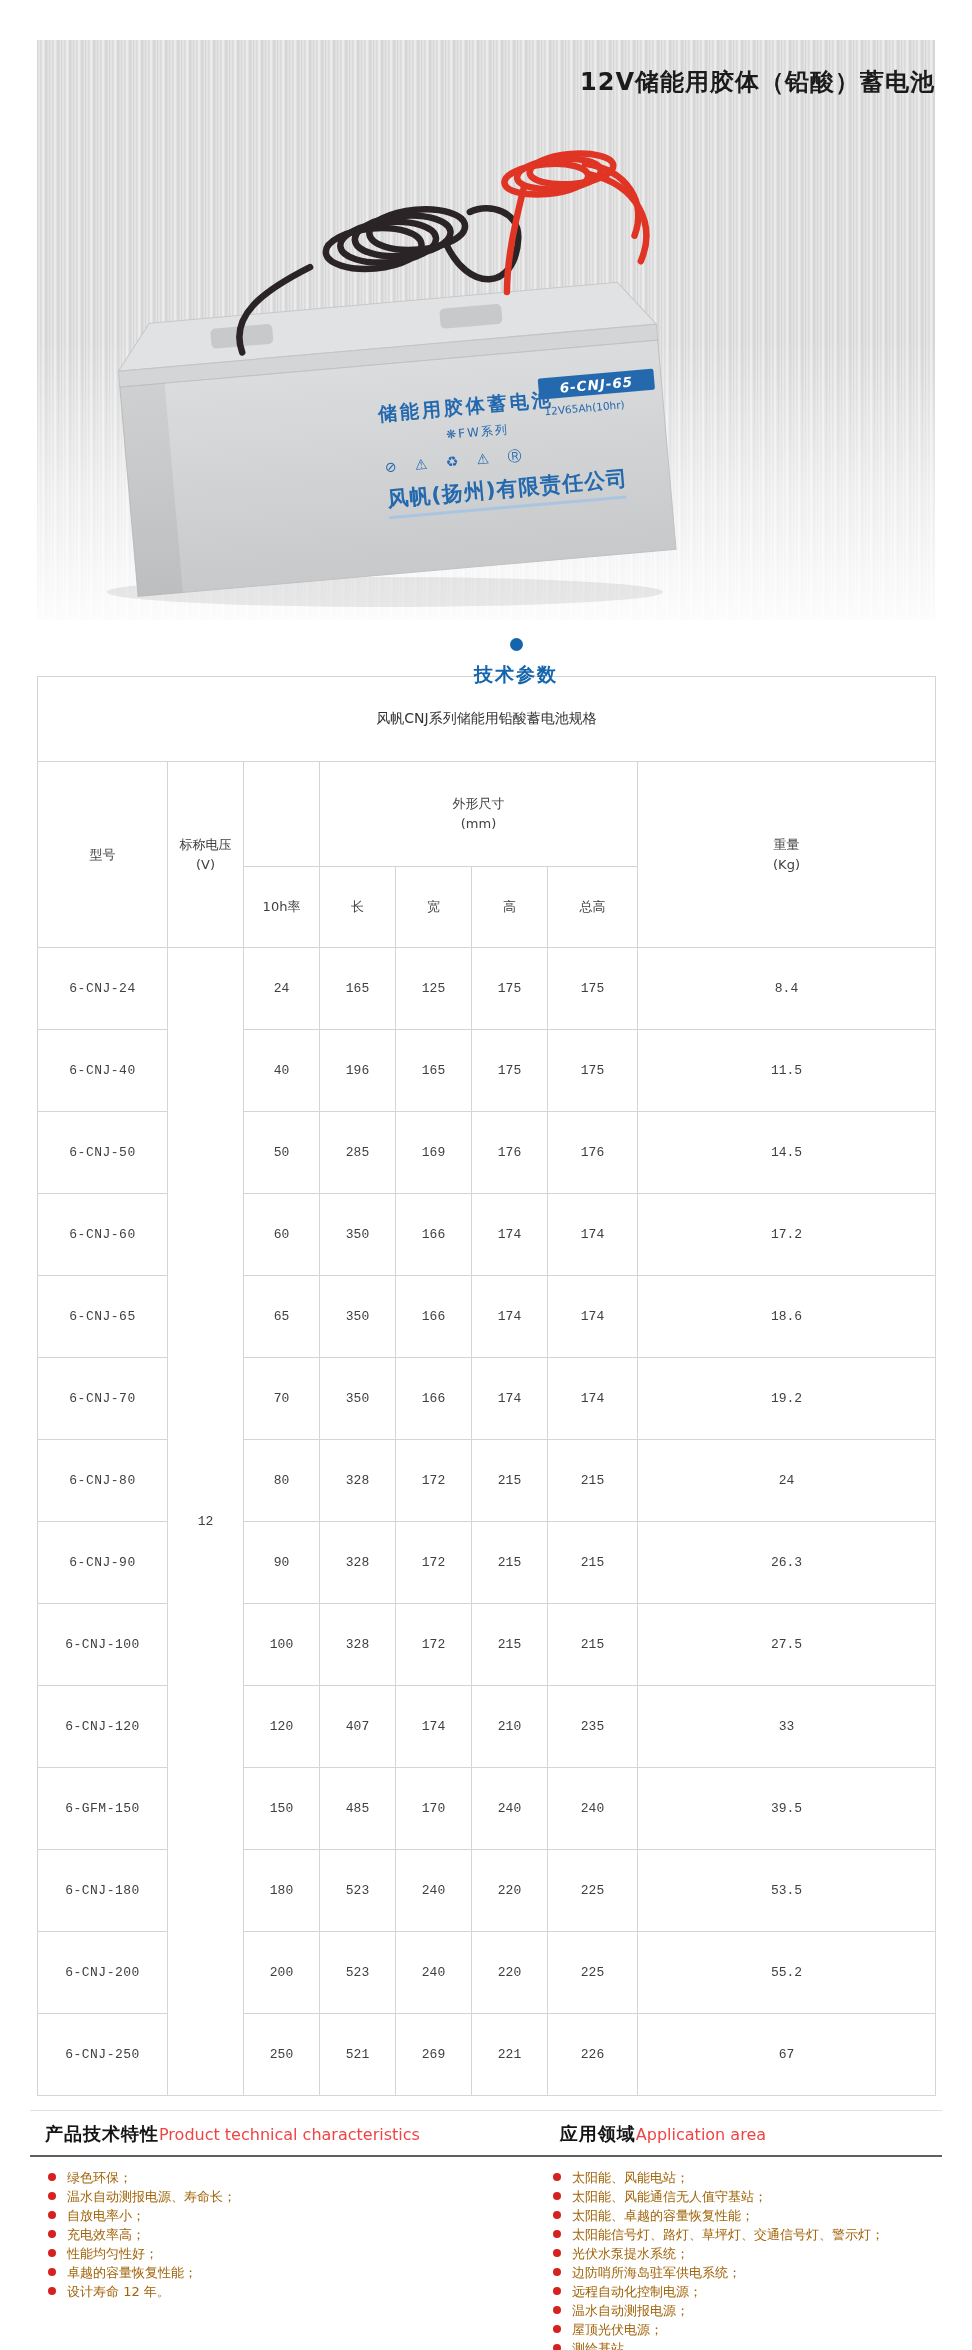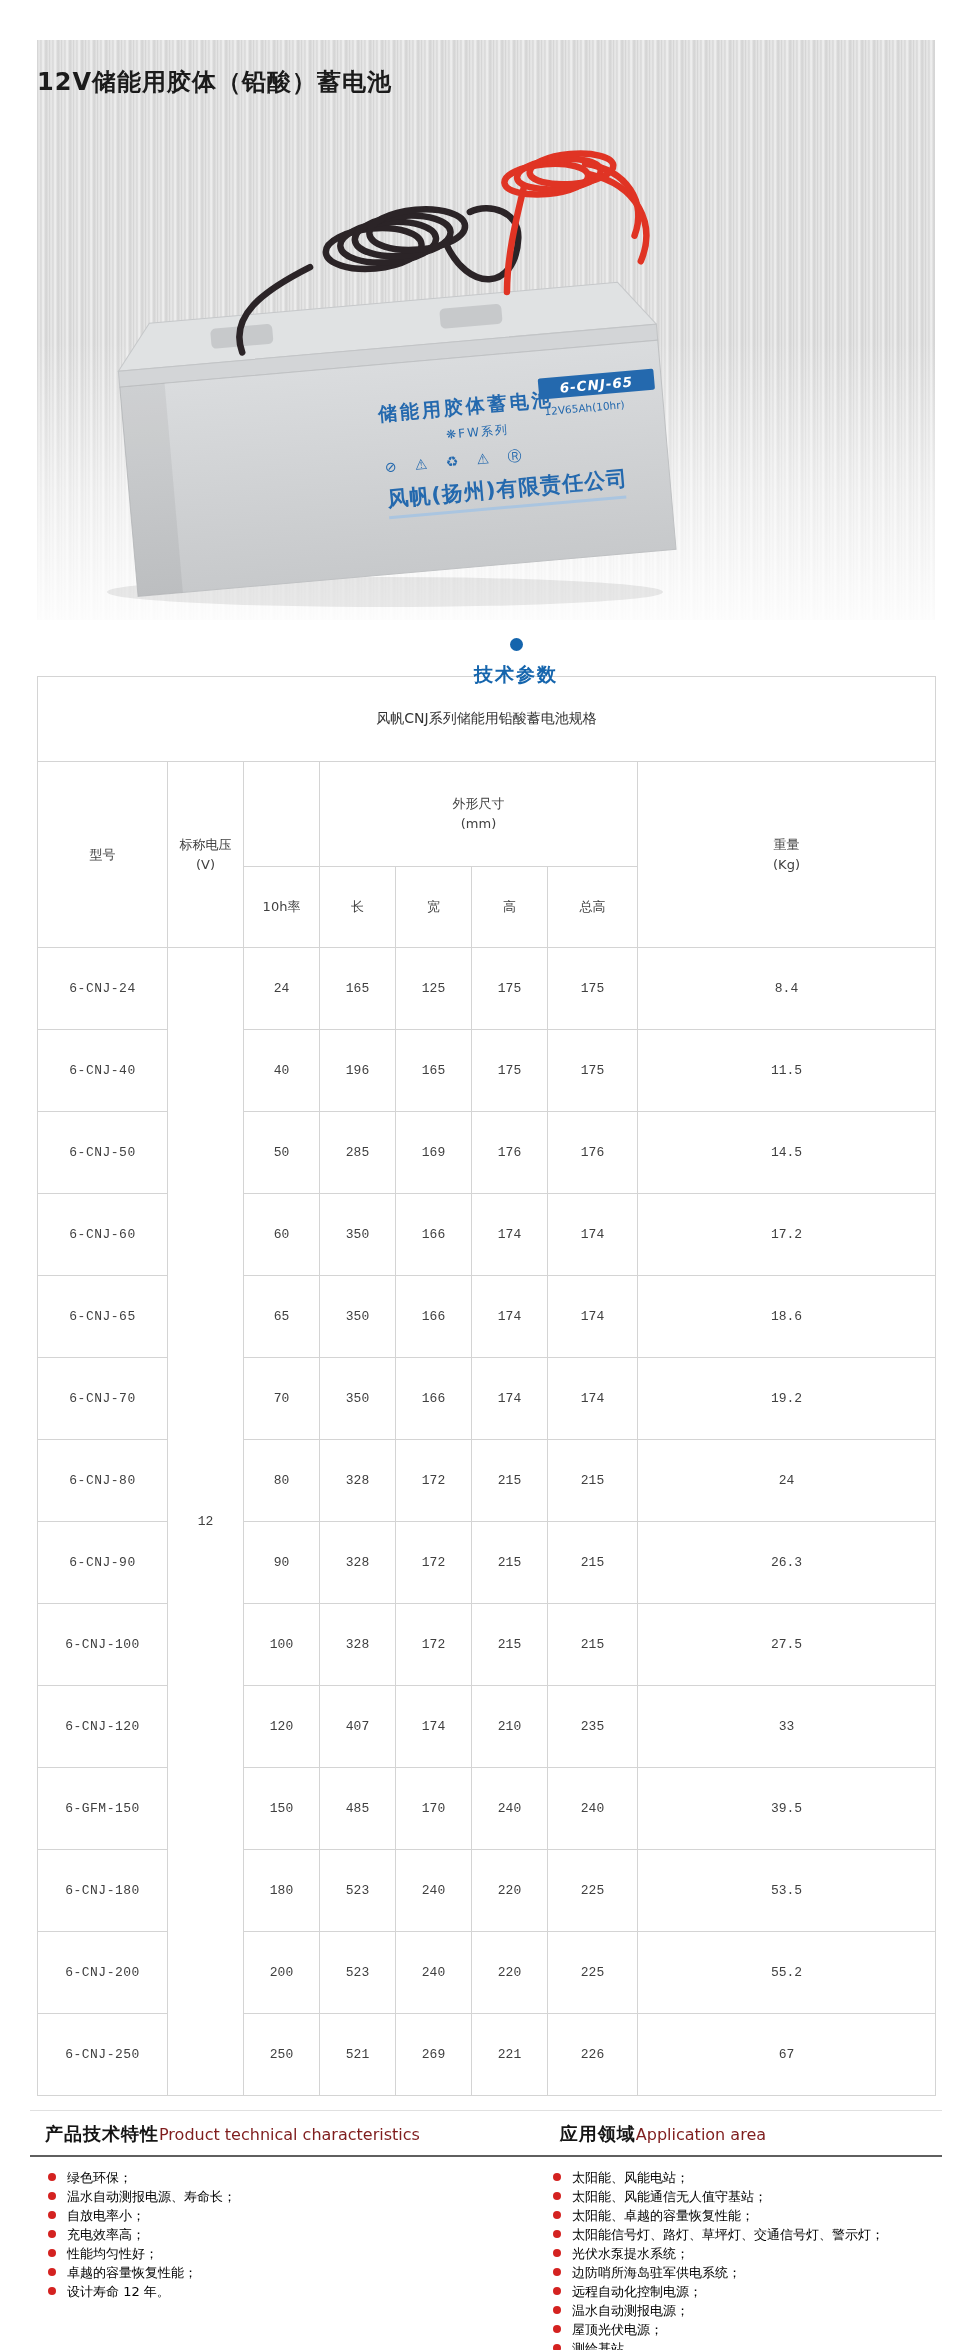--- a/index.html
+++ b/index.html
@@ -9,21 +9,21 @@
     font-family:"DejaVu Sans","Liberation Sans",sans-serif;color:#3f3f3f;
   }
   
   .hero{
     position:relative;margin:40px auto 0;width:898px;height:580px;
     background:
       linear-gradient(180deg, rgba(255,255,255,0) 52%, rgba(255,255,255,.55) 78%, rgba(255,255,255,.92) 100%),
       repeating-linear-gradient(90deg,#cfcfcf 0px,#eaeaea 2px,#d7d7d7 4px,#f2f2f2 6px,#d2d2d2 9px,#e7e7e7 12px);
   }
   .hero-title{
-    position:absolute;top:26px;left:0;width:100%;text-align:left;
+    position:absolute;top:26px;left:0;width:100%;text-align:right;
     font-size:24px;font-weight:bold;color:#1b1b1b;letter-spacing:1px;
   }
   .battery-svg{position:absolute;left:48px;top:58px;}
   
   .section-head{display:flex;align-items:center;gap:11px;margin:18px 0 10px 60px;height:28px;flex-direction:column;}
   .section-bullet{width:13px;height:13px;border-radius:50%;background:#1565ad;flex:none;}
   .section-title{font-size:19px;font-weight:bold;color:#1565ad;letter-spacing:2px;}
   
   table.spec{
     margin-left:37px;width:898px;border-collapse:collapse;table-layout:fixed;
@@ -38,26 +38,26 @@
   tr.h2 th{height:80px;}
   tbody.specbody td{height:81px;font-family:"Liberation Mono","DejaVu Sans Mono",monospace;}
   tbody.specbody td.cell-model{letter-spacing:.5px;}
   .hline{display:block;line-height:20px;}
   
   .bottom{margin:14px 30px 0;border-top:1px solid #e0e0e0;padding-bottom:6px;border-bottom:1px solid #e3e3e3;}
   .bottom-heads{display:flex;align-items:baseline;padding:11px 0 9px 15px;border-bottom:2px solid #5f5f5f;}
   .head-group{display:flex;align-items:baseline;}
   .head-group.right{margin-left:140px;}
   .head-zh{font-size:18px;font-weight:bold;color:#151515;letter-spacing:1px;}
-  .head-en{font-size:16px;color:#7f1d1d;}
+  .head-en{font-size:16px;color:#ef4444;}
   .bottom-cols{display:flex;}
   .col-left{width:505px;}
   .col-right{flex:1;}
   ul.bullets{list-style:none;margin:11px 0 0;padding:0 0 0 18px;}
-  ul.bullets li{display:flex;gap:11px;line-height:19px;font-size:13px;color:#000000;text-align:center;}
+  ul.bullets li{display:flex;gap:11px;line-height:19px;font-size:13px;color:#a16207;text-align:center;}
   ul.bullets .bullet{width:8px;height:8px;border-radius:50%;background:#d42220;margin-top:5px;flex:none;}
 </style>
 </head>
 <body>
 
 <div class="page">
 
   <div class="hero">
     <div class="hero-title">12V储能用胶体（铅酸）蓄电池</div>
 

